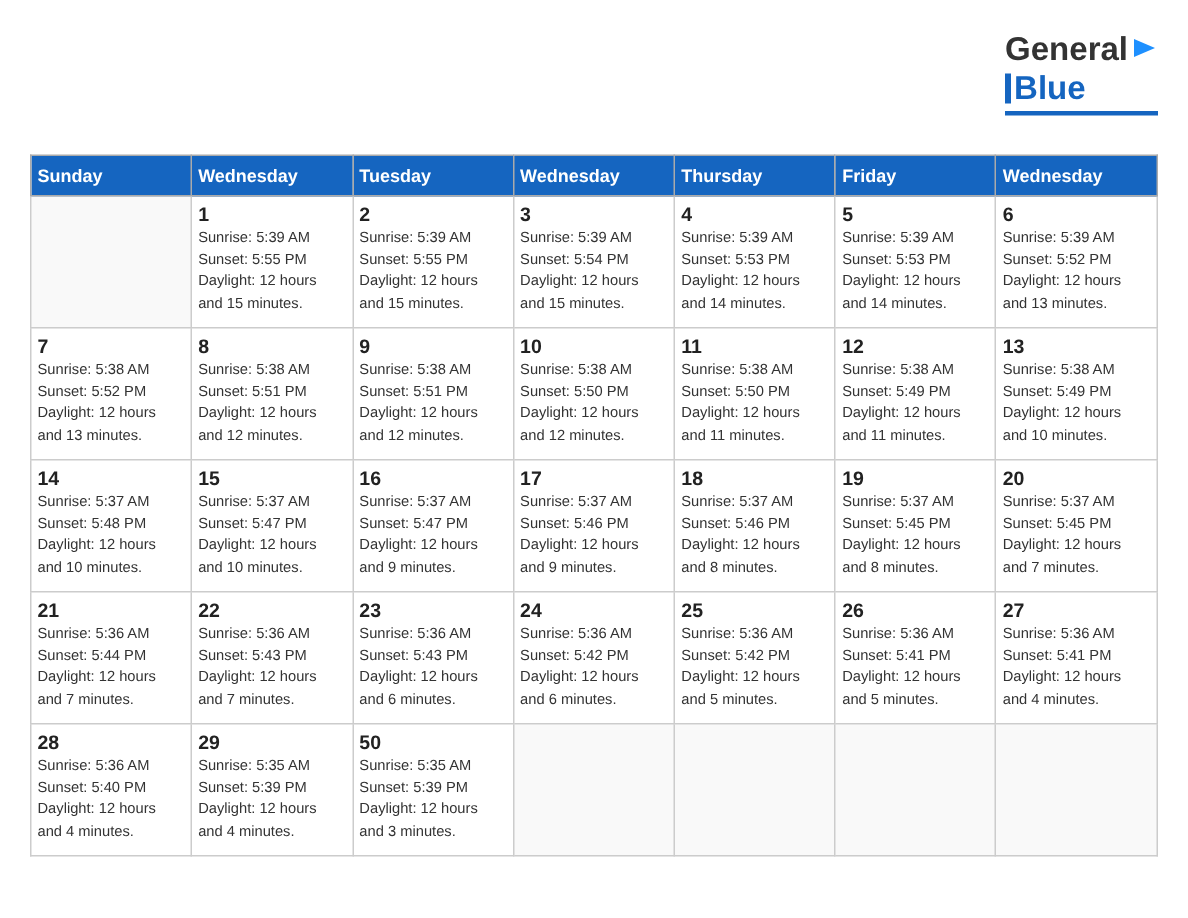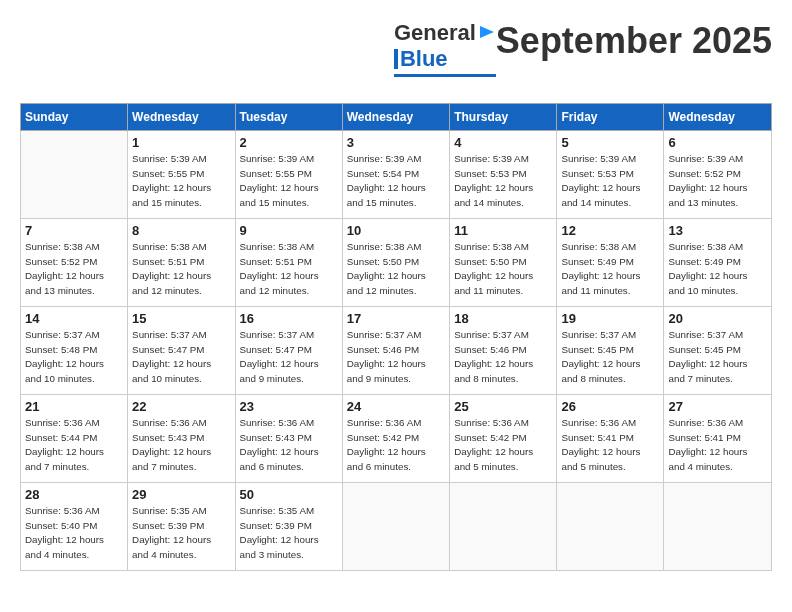--- a/index.html
+++ b/index.html
@@ -92,21 +92,20 @@
         <polygon points="2,3 16,9 2,15" fill="#1e90ff"></polygon>
       </svg>
     </div>
     <div style="display:flex;align-items:center;">
       <div style="width:4px;height:20px;background:#1565c0;margin-right:2px;"></div>
       <span style="font-size:22px;font-weight:bold;color:#1565c0;">Blue</span>
     </div>
     <div class="logo-underline"></div>
   </div>
   <div class="title-area">
-    <div class="month-title">September 2025</div>
   </div>
 </div>
 
 <table class="calendar">
   <thead>
     <tr>
     <th>Sunday</th>
         <th>Wednesday</th>
         <th>Tuesday</th>
         <th>Wednesday</th>

